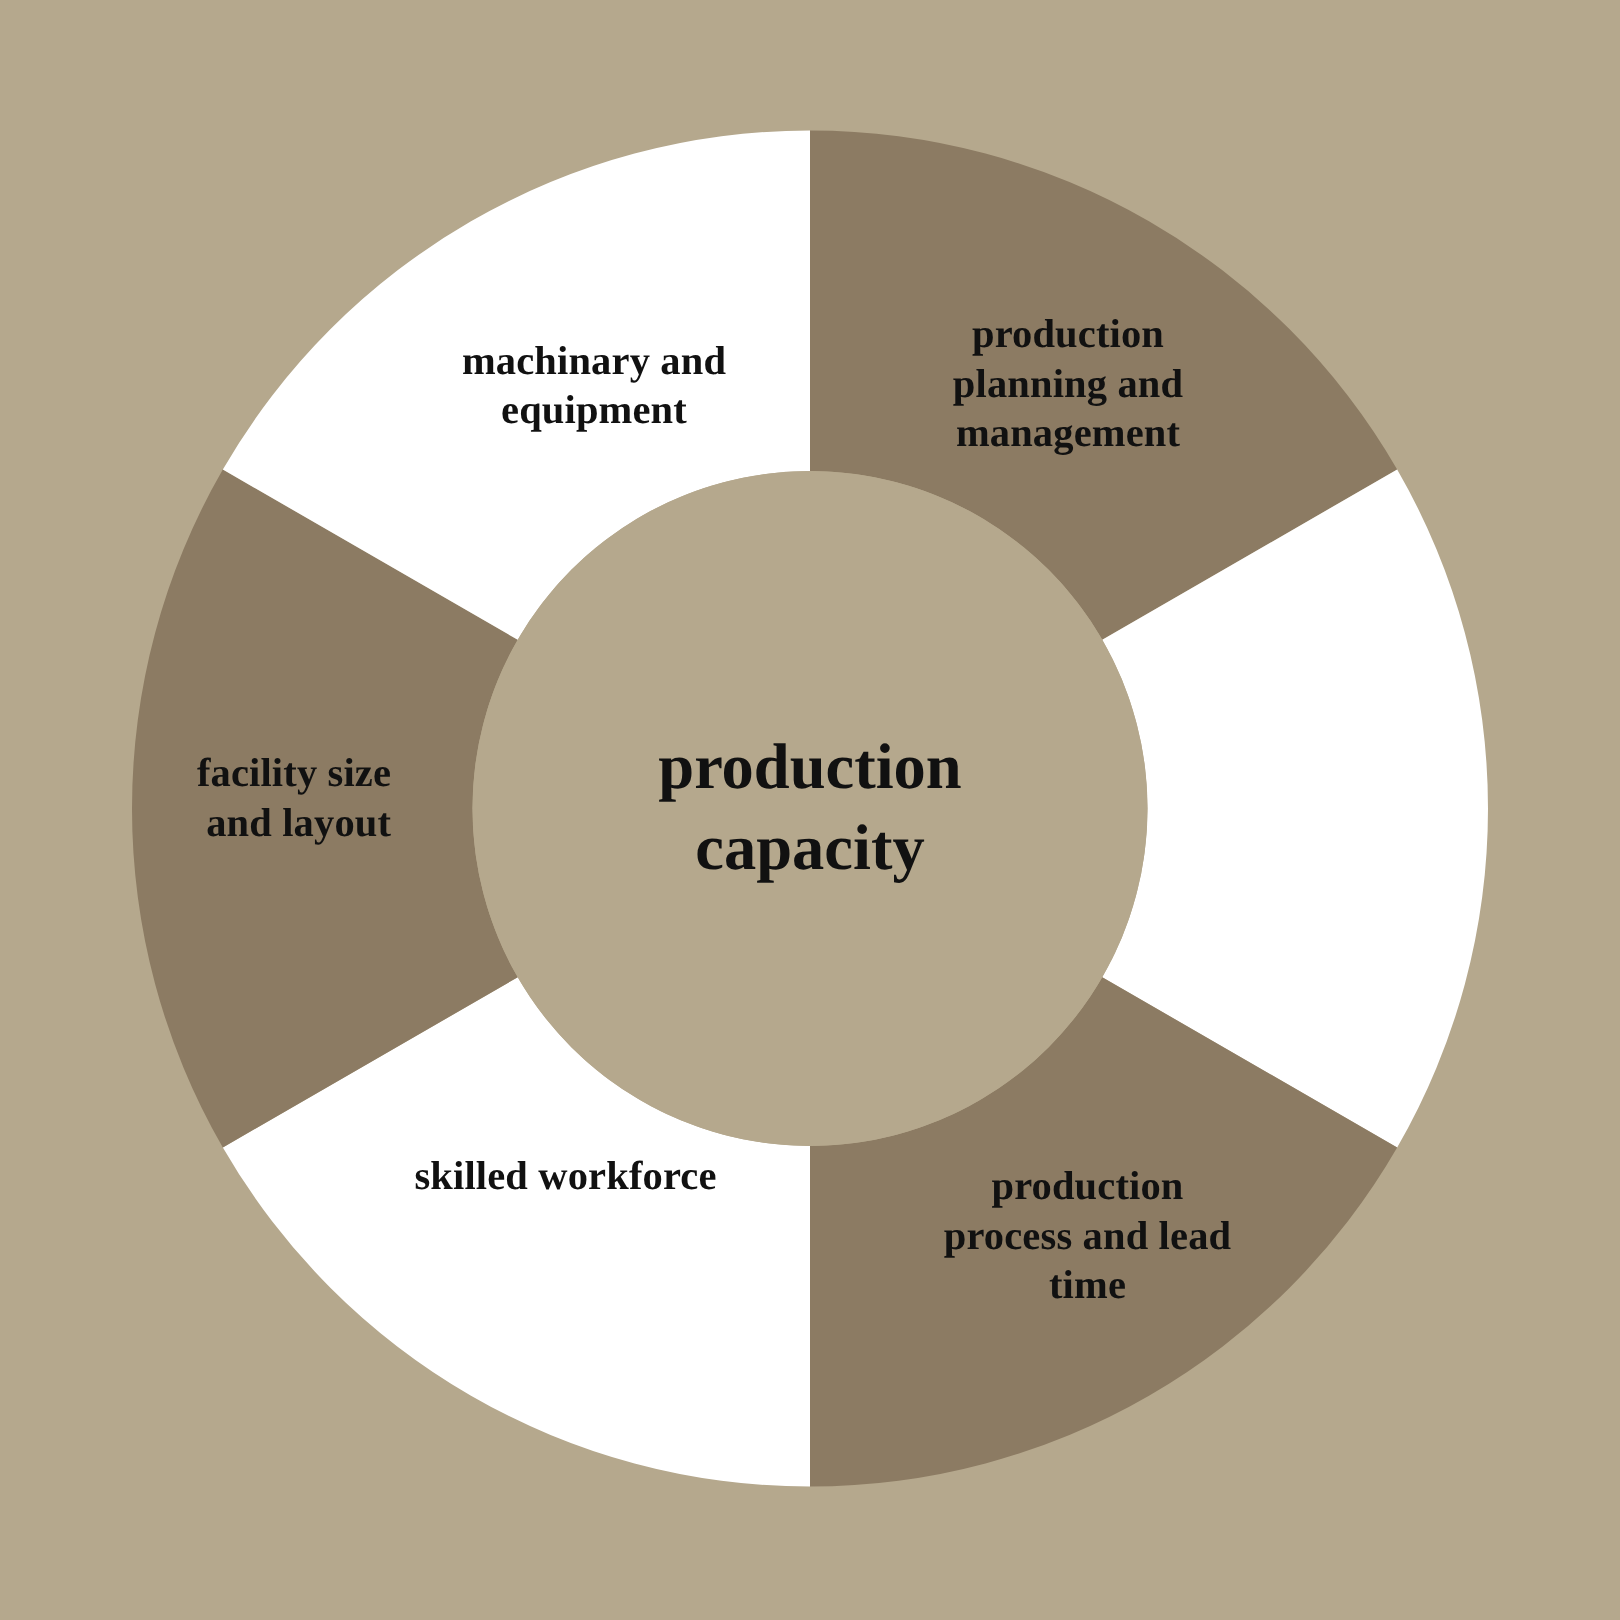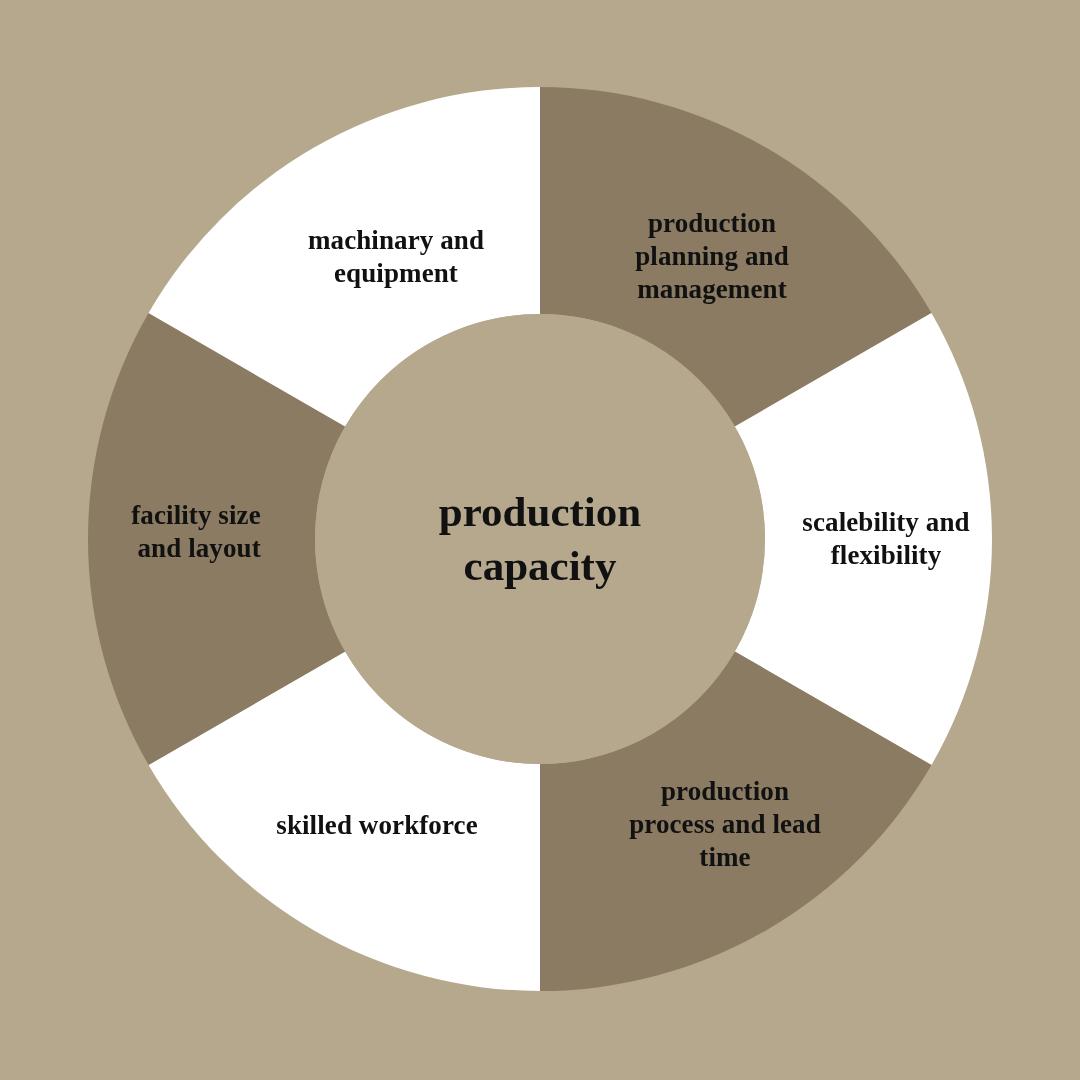--- a/index.html
+++ b/index.html
@@ -62,26 +62,24 @@
         <path d="M 540 991 A 452 452 0 0 1 148.5565174894337 765 L 345.1442841485013 651.5 A 225 225 0 0 0 540 764 Z" fill="#ffffff"></path>
         <path d="M 148.5565174894337 765 A 452 452 0 0 1 148.55651748943376 312.99999999999994 L 345.14428414850136 426.5 A 225 225 0 0 0 345.1442841485013 651.5 Z" fill="#8c7b63"></path>
         <path d="M 148.55651748943376 312.99999999999994 A 452 452 0 0 1 539.9999999999999 87 L 540 314 A 225 225 0 0 0 345.14428414850136 426.5 Z" fill="#ffffff"></path>
       </g>
     <circle id="hub-circle" cx="540" cy="539" r="225" fill="#b5a88d"></circle>
   </svg>
 
   <div class="seg-label" style="left: 712px; top: 256px; font-size: 27px; color: rgb(17, 17, 17);">production
 planning and
 management</div>
-  <div class="seg-label" style="left: 886px; top: 539px; font-size: 27px; color: rgb(17, 17, 17);">scalebility and
-flexibility</div>
   <div class="seg-label" style="left: 725px; top: 824px; font-size: 27px; color: rgb(17, 17, 17);">production
 process and lead
 time</div>
-  <div class="seg-label" style="left: 377px; top: 825px; font-size: 27px; color: rgb(17, 17, 17);">skilled workforce</div>
+  <div class="seg-label" style="left: 377px; top: 784px; font-size: 27px; color: rgb(17, 17, 17);">skilled workforce</div>
   <div class="seg-label" style="left: 196px; top: 532px; font-size: 27px; color: rgb(17, 17, 17); text-align: right;">facility size
 and layout</div>
   <div class="seg-label" style="left: 396px; top: 257px; font-size: 27px; color: rgb(17, 17, 17);">machinary and
 equipment</div>
 
   <div id="center-label" style="left: 540px; top: 539px; color: rgb(17, 17, 17);">production
 capacity</div>
 
 </div>
 

